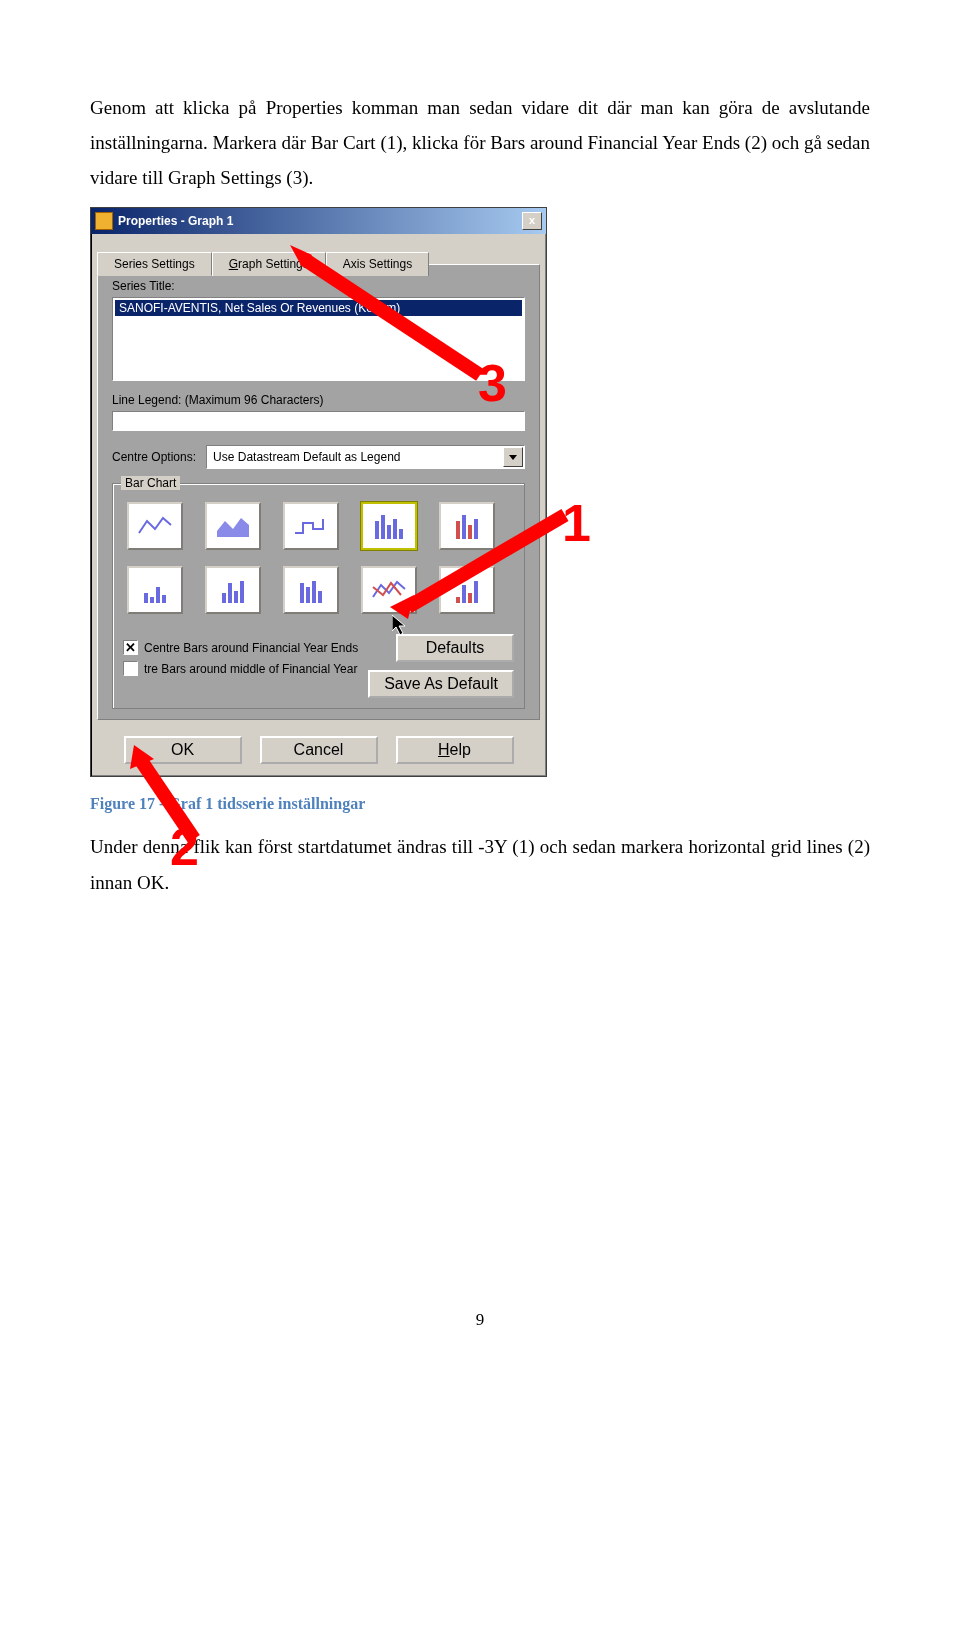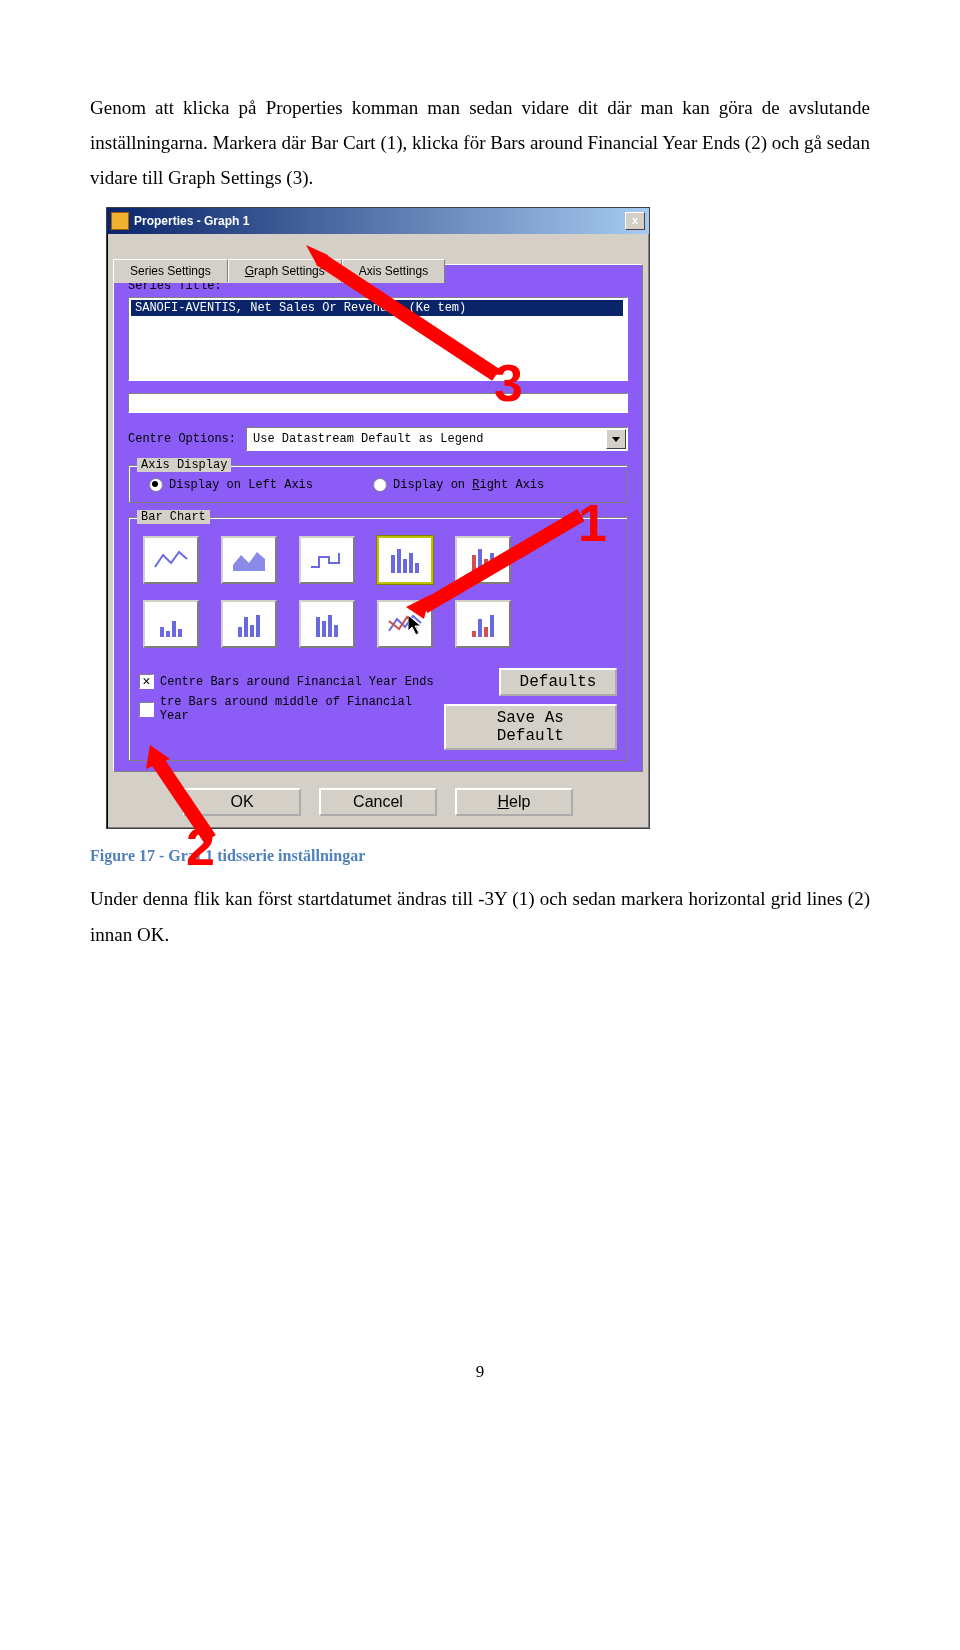--- a/index.html
+++ b/index.html
@@ -27,22 +27,22 @@
     font-weight: bold;
   }
   .page-num {
     text-align: center;
     font-size: 17px;
     margin-top: 410px;
   }
 
   
   .screenshot-wrap {
-    margin: 12px 0 0 16px;
-    width: 544px;
+    margin: 12px 0 0 0;
+    width: 457px;
     position: relative;
   }
   .dialog {
     background: #d4d0c8;
     border: 1px solid #404040;
     box-shadow: 1px 1px 0 #000 inset, -1px -1px 0 #808080 inset;
     position: relative;
     font-family: Tahoma, Arial, sans-serif;
     font-size: 12px;
     color: #000;
@@ -80,38 +80,37 @@
     display: flex;
     padding: 6px 6px 0 6px;
   }
   .tab {
     padding: 4px 16px;
     border: 1px solid #808080;
     border-bottom: none;
     background: #d4d0c8;
     margin-right: 0;
     position: relative;
-    top: 19px;
+    top: 12px;
     border-top-color: #fff;
     border-left-color: #fff;
   }
   .tab.active {
     background: #d4d0c8;
     z-index: 2;
     border-bottom: 1px solid #d4d0c8;
   }
   .tab .underline { text-decoration: underline; }
   .panel {
     margin: 0 6px 6px 6px;
     border: 1px solid #fff;
     border-right-color: #808080;
     border-bottom-color: #808080;
     padding: 14px 14px 10px 14px;
-    background: #8b5cf6;
-    font-family: Liberation Mono, monospace;
+    background: #a3a3a3;
   }
   .label { font-size: 12px; margin-bottom: 4px; }
   .inset-box {
     border: 1px solid #808080;
     border-right-color: #fff;
     border-bottom-color: #fff;
     background: #fff;
     box-sizing: border-box;
   }
   .series-list {
@@ -258,46 +257,34 @@
         <div class="tab"><span>Axis Settings</span></div>
       </div>
 
       <div class="panel">
         <div class="label">Series Title:</div>
         <div class="inset-box series-list">
           <span class="selected-row">SANOFI-AVENTIS, Net Sales Or Revenues (Ke   tem)</span>
         </div>
 
         <div class="row">
+          <div class="label">Line Legend: (Maximum 96 Characters)</div>
           <div class="inset-box textfield"></div>
         </div>
 
         <div class="legend-row">
           <span>Centre Options:</span>
           <div class="combo">
             <span>Use Datastream Default as Legend</span>
             <div class="combo-btn">
                 <div class="tri-down"></div>
               </div>
           </div>
         </div>
 
-        <div class="groupbox">
-          <span class="group-title">Axis Display</span>
-          <div class="radio-row">
-            <div class="radio-item">
-              <span class="radio checked"></span>
-              <span>Display on Left Axis</span>
-            </div>
-            <div class="radio-item">
-              <span class="radio"></span>
-              <span>Display on <u>R</u>ight Axis</span>
-            </div>
-          </div>
-        </div>
 
         <div class="groupbox">
           <span class="group-title">Bar Chart</span>
 
           <div class="chart-grid">
             <div class="chart-btn">
                 <div class="mini-line"><svg>
                     <polyline points="2,20 10,8 18,16 26,5 34,12" stroke="#6a6ae0" fill="none" stroke-width="2"></polyline>
                   </svg></div>
               </div>

